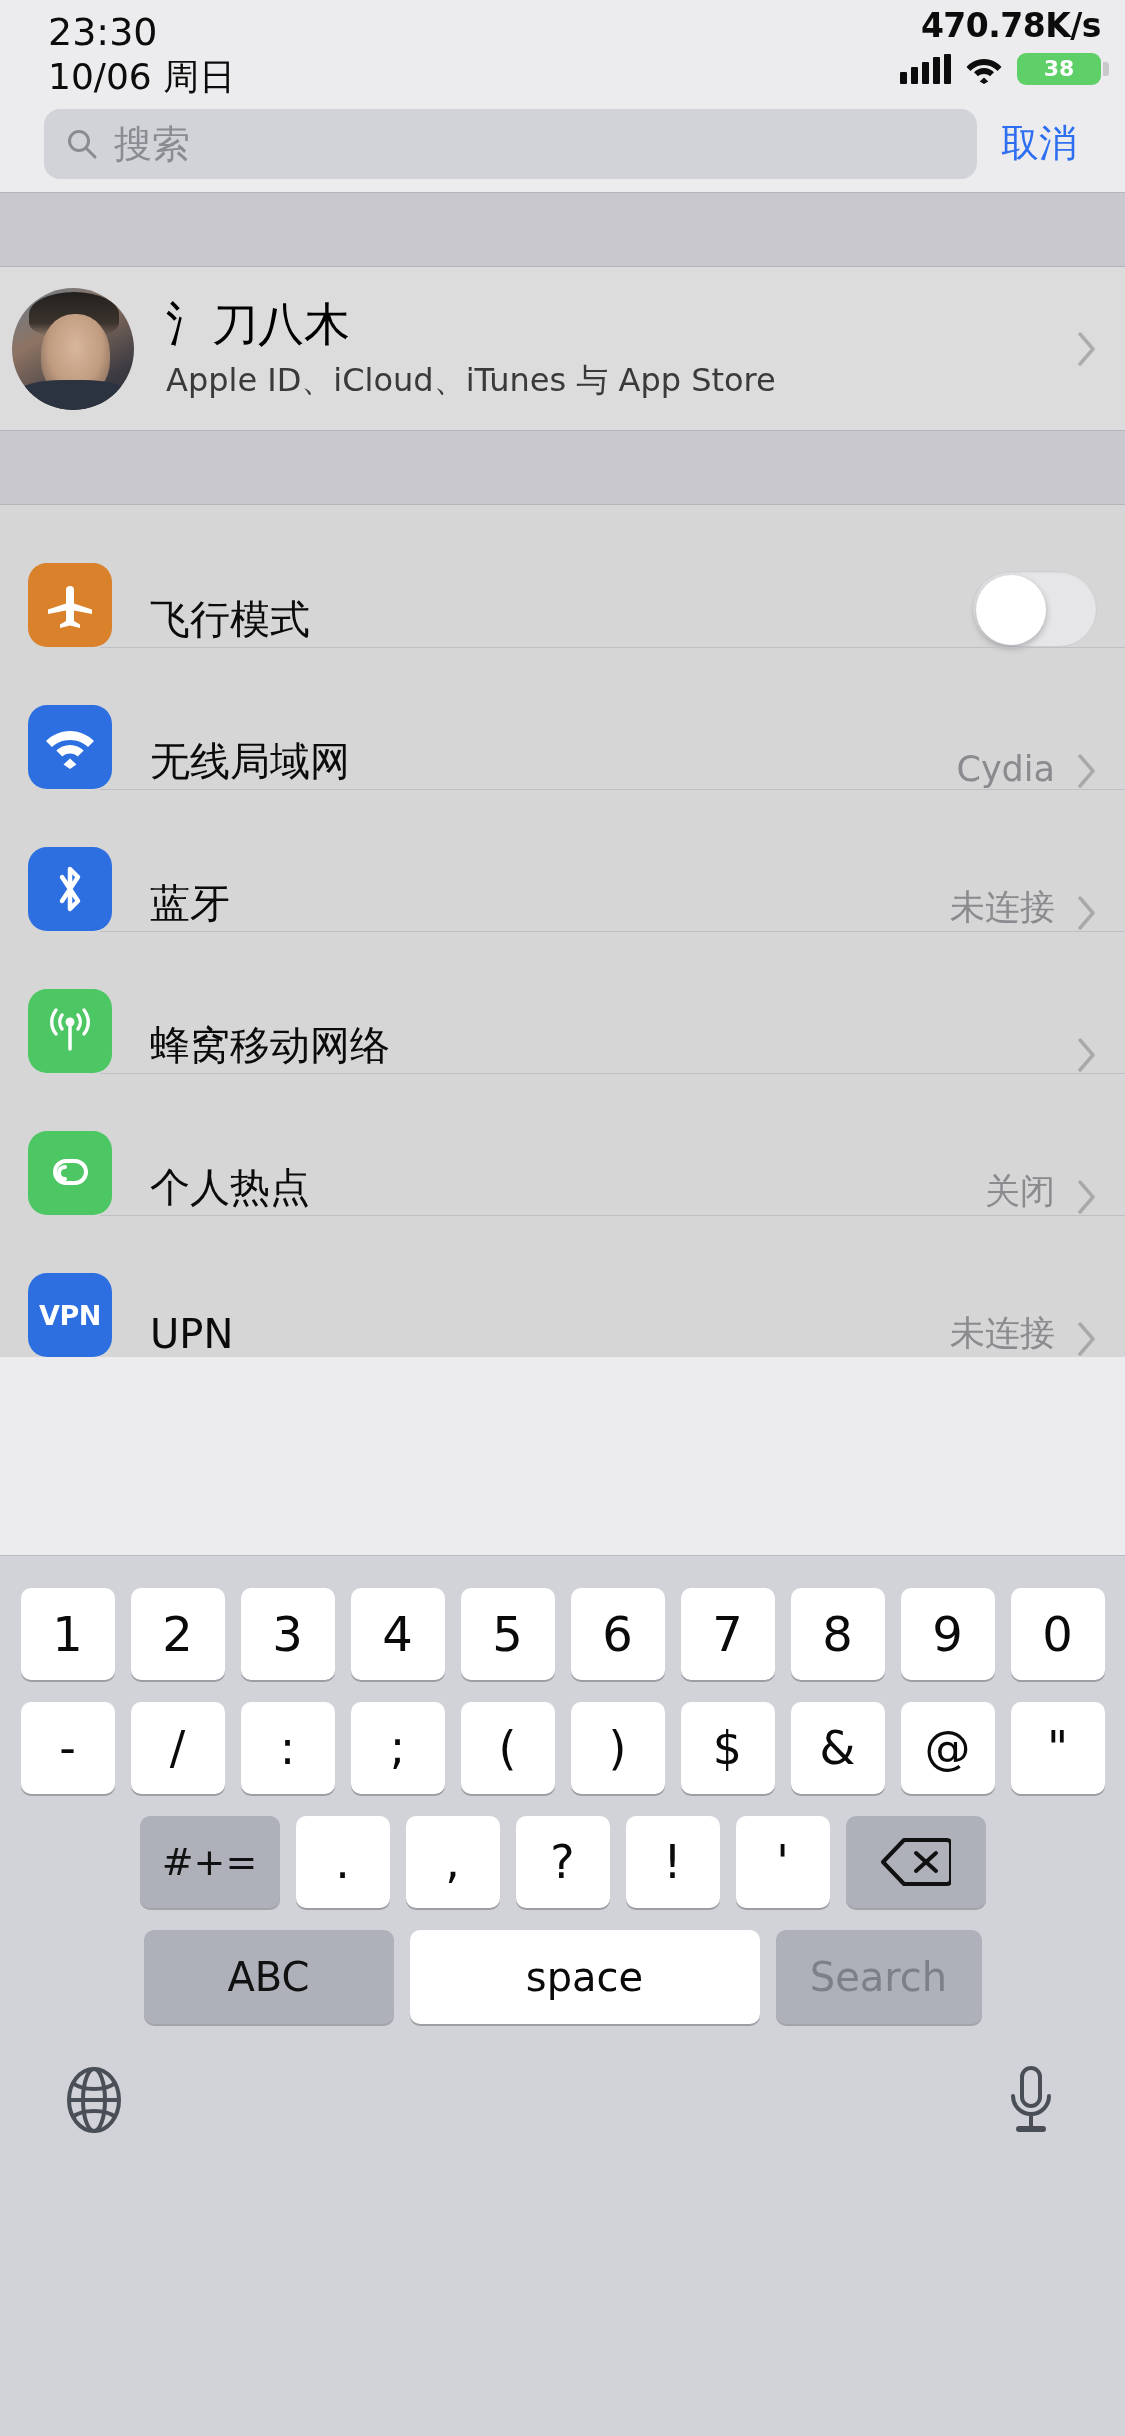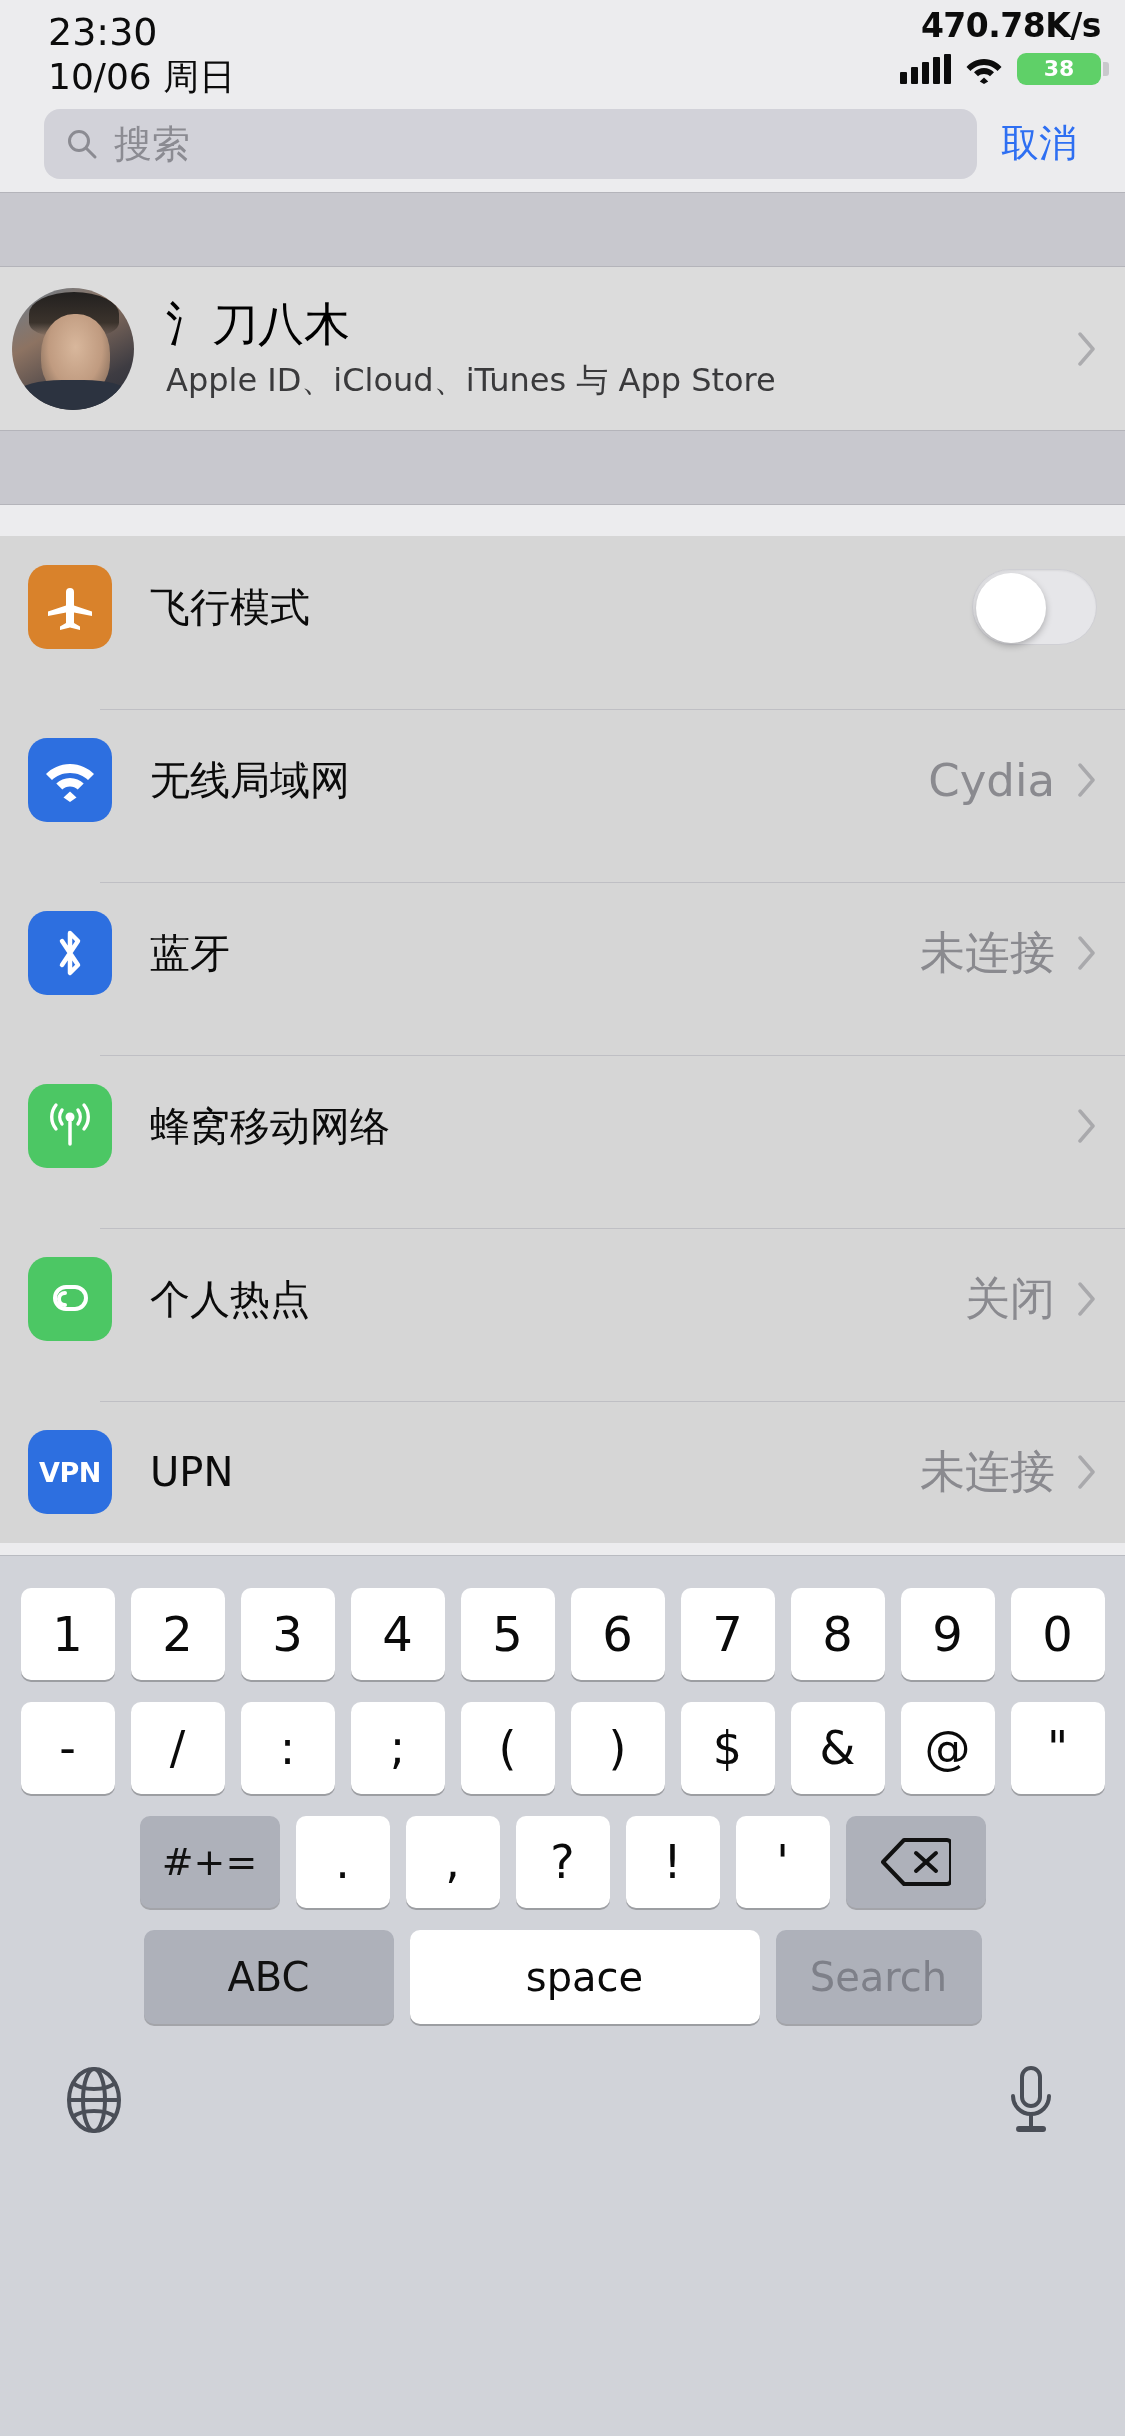--- a/index.html
+++ b/index.html
@@ -80,33 +80,32 @@
     position:absolute; left:6%; bottom:0; width:88%; height:24%;
     background:#2c3340; border-radius:40% 40% 0 0;
   }
   .profile-text{ margin-left:32px; flex:1; }
   .profile-name{ font-size:46px; color:#000; line-height:56px; }
   .profile-sub{ font-size:32px; color:#3a3a3c; line-height:44px; margin-top:6px; }
   .chev{ width:20px; height:36px; flex:none; opacity:.48; }
 
   .rows{ background:#D6D6D6; }
   .row{
-    height:142px; display:flex; align-items:center; padding-left:28px; padding-right:28px;
+    height:142px; display:flex; align-items:flex-end; padding-left:28px; padding-right:28px;
     position:relative;
-    margin-top:31px;
   }
   .row + .row:before{
     content:""; position:absolute; left:100px; right:0; top:0; height:1px; background:#BFBFC4;
   }
   .ricon{
     width:84px; height:84px; border-radius:19px; flex:none;
     display:flex; align-items:center; justify-content:center;
   }
   .rlabel{ margin-left:38px; font-size:40px; color:#0b0b0b; flex:1; }
-  .rvalue{ font-size:45px; color:#8A8A8F; margin-right:22px; white-space:nowrap; }
+  .rvalue{ font-size:35px; color:#8A8A8F; margin-right:22px; white-space:nowrap; }
 
   
   .toggle{
     width:125px; height:76px; border-radius:38px; background:#E6E6E9;
     border:1px solid #CFCFD4; position:relative; flex:none;
     box-shadow:inset 0 1px 2px rgba(0,0,0,.06);
   }
   .toggle .knob{
     position:absolute; left:3px; top:3px; width:70px; height:70px; border-radius:50%;
     background:#ffffff; box-shadow:0 3px 7px rgba(0,0,0,.25);

